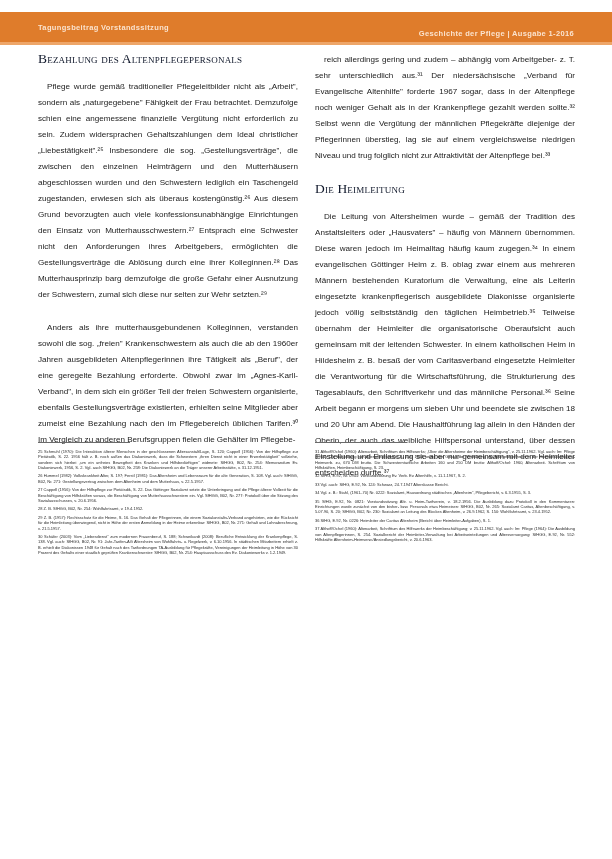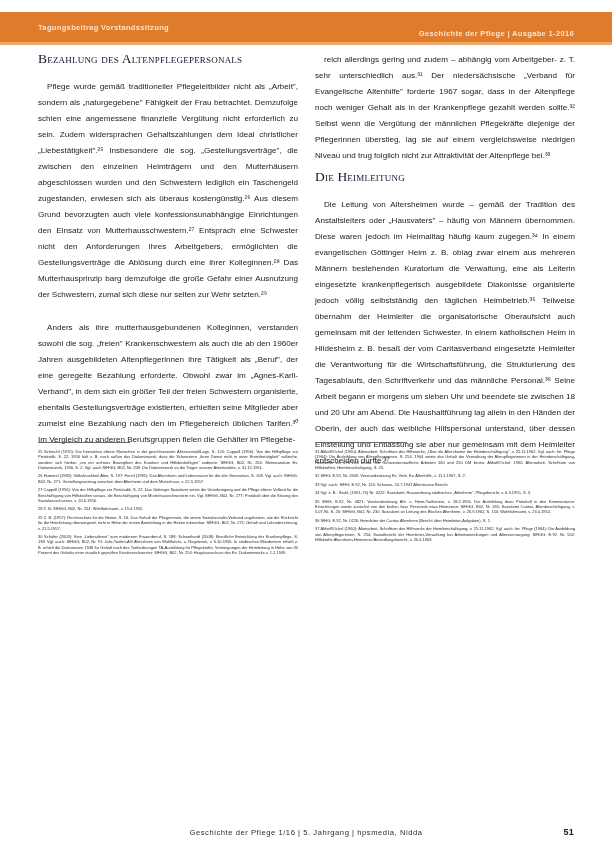--- a/index.html
+++ b/index.html
@@ -116,21 +116,21 @@
   </div>
 
   <div class="col col-left col-top">
     <h2 class="section">Bezahlung des Altenpflegepersonals</h2>
     <p class="body">Pflege wurde gemäß traditioneller Pflegeleitbilder nicht als „Arbeit", sondern als „naturgegebene" Fähigkeit der Frau betrachtet. Demzufolge schien eine angemessene finanzielle Vergütung nicht erforderlich zu sein. Zudem widersprachen Gehaltszahlungen dem Ideal christlicher „Liebestätigkeit".²⁵ Insbesondere die sog. „Gestellungsverträge", die zwischen den einzelnen Heimträgern und den Mutterhäusern abgeschlossen wurden und den Schwestern lediglich ein Taschengeld zugestanden, erwiesen sich als überaus kostengünstig.²⁶ Aus diesem Grund bevorzugten auch viele konfessionsunabhängige Einrichtungen den Einsatz von Mutterhausschwestern.²⁷ Entsprach eine Schwester nicht den Anforderungen ihres Arbeitgebers, ermöglichten die Gestellungsverträge die Ablösung durch eine ihrer Kolleginnen.²⁸ Das Mutterhausprinzip barg demzufolge die große Gefahr einer Ausnutzung der Schwestern, zumal sich diese nur selten zur Wehr setzten.²⁹</p>
     <p class="body">Anders als ihre mutterhausgebundenen Kolleginnen, verstanden sowohl die sog. „freien" Krankenschwestern als auch die ab den 1960er Jahren ausgebildeten Altenpflegerinnen ihre Tätigkeit als „Beruf", der eine geregelte Bezahlung erforderte. Obwohl zwar im „Agnes-Karll-Verband", in dem sich ein größer Teil der freien Schwestern organisierte, ebenfalls Gestellungsverträge existierten, erhielten seine Mitglieder aber zumeist eine Bezahlung nach den im Pflegebereich üblichen Tarifen.³⁰ Im Vergleich zu anderen Berufsgruppen fielen die Gehälter im Pflegebe-</p>
   </div>
 
   <div class="col col-right col-top">
     <p class="body">reich allerdings gering und zudem – abhängig vom Arbeitgeber- z. T. sehr unterschiedlich aus.³¹ Der niedersächsische „Verband für Evangelische Altenhilfe" forderte 1967 sogar, dass in der Altenpflege noch weniger Gehalt als in der Krankenpflege gezahlt werden sollte.³² Selbst wenn die Vergütung der männlichen Pflegekräfte diejenige der Pflegerinnen überstieg, lag sie auf einem vergleichsweise niedrigen Niveau und trug folglich nicht zur Attraktivität der Altenpflege bei.³³</p>
-    <h2 class="section second" style="margin-top:6px;">Die Heimleitung</h2>
+    <h2 class="section second" style="margin-top:18px;">Die Heimleitung</h2>
     <p class="body">Die Leitung von Altersheimen wurde – gemäß der Tradition des Anstaltsleiters oder „Hausvaters" – häufig von Männern übernommen. Diese waren jedoch im Heimalltag häufig kaum zugegen.³⁴ In einem evangelischen Göttinger Heim z. B. oblag zwar einem aus mehreren Männern bestehenden Kuratorium die Verwaltung, eine als Leiterin eingesetzte krankenpflegerisch ausgebildete Diakonisse organisierte jedoch völlig selbstständig den täglichen Heimbetrieb.³⁵ Teilweise übernahm der Heimleiter die organisatorische Oberaufsicht auch gemeinsam mit der leitenden Schwester. In einem katholischen Heim in Hildesheim z. B. besaß der vom Caritasverband eingesetzte Heimleiter die Verantwortung für die Wirtschaftsführung, die Strukturierung des Tagesablaufs, den Schriftverkehr und das männliche Personal.³⁶ Seine Arbeit begann er morgens um sieben Uhr und beendete sie zwischen 18 und 20 Uhr am Abend. Die Haushaltführung lag allein in den Händen der Oberin, der auch das weibliche Hilfspersonal unterstand, über dessen Einstellung und Entlassung sie aber nur gemeinsam mit dem Heimleiter entscheiden durfte.³⁷</p>
   </div>
 
   <div class="fn-rule" style="left:38px;top:442px;"></div>
   <div class="fn-rule" style="left:315px;top:442px;"></div>
 
   <div class="fn-block" style="left:38px;top:449px;">
     <p class="fn">25  Schmuhl (1970): Die Interaktion älterer Menschen in der geschlossenen Altersanstalt/Lage, S. 120; Cappell (1956): Von der Hilfspflege zur Pietätsdik, S. 22. 1956 hält z. B. noch außen das Diakoniewerk, dass die Schwestern „ihren Dienst nicht in einer Erwerbstätigkeit" vollziehe, sondern sich hierbei „um ein unfreies Bewegtheit des Kranken und Hilfsbedürftigen" widmete: SfHGG, B02, Nr. 254: Memorandum Ev. Diakoniewerk, 1956, S. 2. Vgl. auch SfHGG, B02, Nr. 258: Die Diakoniewerk an die Träger unserer Arbeitsstätte, v. 31.12.1951.</p>
     <p class="fn">26  Hummel (1982): Volkskrankheit Alter, S. 197; Ferstl (1981): Das Altersheim und Lebensraum für die alte Generation, S. 108. Vgl. auch: SfHGG, B02, Nr. 271: Gestellungsvertrag zwischen dem Altenheim und dem Mutterhaus, v. 22.5.1957.</p>
     <p class="fn">27  Cappell (1956): Von der Hilfspflege zur Pietätsdik, S. 22. Das Göttinger Sozialamt setzte die Unterbringung und die Pflege älterer Vollzeit für die Beschäftigung von Hilfskräften voraus, die Beschäftigung von Mutterhausschwestern ein. Vgl. SfHGG, B02, Nr. 277: Protokoll über die Sitzung des Sozialausschusses, v. 20.6.1956.</p>
@@ -142,18 +142,14 @@
   <div class="fn-block" style="left:315px;top:449px;">
     <p class="fn">31  Althoff/Ochel (1960): Altenarbeit, Schrifttum des Hilfswerks; „Über die Altersheime der Heimbeschäftigung", v. 25.11.1962. Vgl. auch: Im: Pflege (1964): Die Ausbildung von Altenpflegerinnen, S. 254. 1964 setzte das Gehalt der Verwaltung der Altenpflegerinnen in der Heimbeschäftigung-Heimverb. zu, 670 DM brutto. Die Schwesterntarifliche Arbeiten 160 und 250 DM brutto: Althoff/Ochel: 1960, Altenarbeit. Schrifttum von Hilfskräften, Heimbeschäftigung, S. 23.</p>
     <p class="fn">32  SfHG, E.92, Nr. 0945: Vorstandssitzung Ev. Verb. Ev. Altenhilfe, v. 11.1.1967, S. 2.</p>
     <p class="fn">33  Vgl. auch: SfHG, E.92, Nr. 124: Schwarz, 24.7.1947 Alterskasse Bericht.</p>
     <p class="fn">34  Vgl. z. B.: Stahl, (1961–70) Nr. 0222: Sozialamt, Hausordnung städtisches „Altenheim", Pflegebericht, v. 6.3.1955, S. 3.</p>
     <p class="fn">35  SfHG, E.92, Nr. 0821: Vorstandssitzung Altr. u. Heim-Tarifverein, v. 18.2.1956. Die Ausbildung dazu Protokoll in den Kommentaren: Einrichtungen wurde zunächst von den bisher- bzw. Personals etwa Heimeisen: SfHGG, B02, Nr. 265: Sozialamt Caritas, Altenbeschäftigung, v. 5.07.90, S. 20; SfHGG, B02, Nr. 230: Sozialamt an Leitung des Blockes Altenheim, v. 26.9.1962, S. 150: Wohlfahrtsamt, v. 23.4.1952.</p>
     <p class="fn">36  SfHG, E.92, Nr. 0226: Heimleiter der Caritas Altenheim (Bericht über Heimleiter-Aufgaben), S. 1.</p>
     <p class="fn">37  Althoff/Ochel (1960): Altenarbeit, Schrifttum des Hilfswerks der Heimbeschäftigung; v. 25.11.1962. Vgl. auch: Im: Pflege (1964): Die Ausbildung von Altenpflegerinnen, S. 254. Sozialbericht der Heimleiter-Verwaltung bei Arbeitseinteilungen und Altersversorgung: SfHGG, E.92, Nr. 552: Hilfskräfte Altersheim-Heimverw./Ansiedlungsbericht, v. 20.6.1963.</p>
   </div>
 
-  <div class="footer">
-    <span class="footer-text">Geschichte der Pflege 1/16 | 5. Jahrgang | hpsmedia, Nidda</span>
-    <span class="footer-pageno">51</span>
-  </div>
 
 </div>
 
 </body></html>

